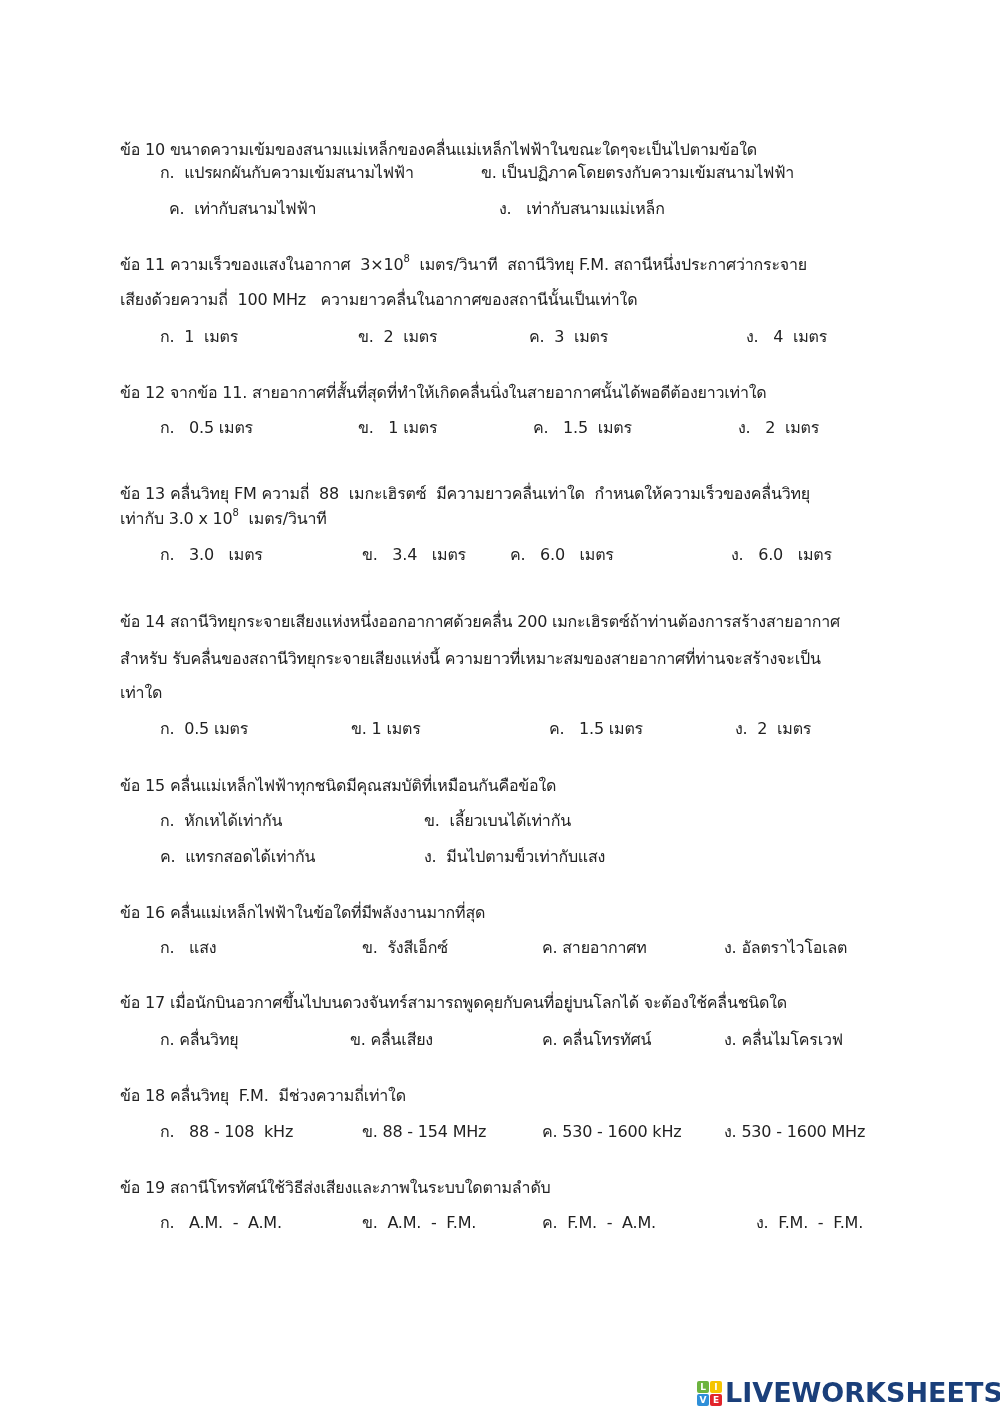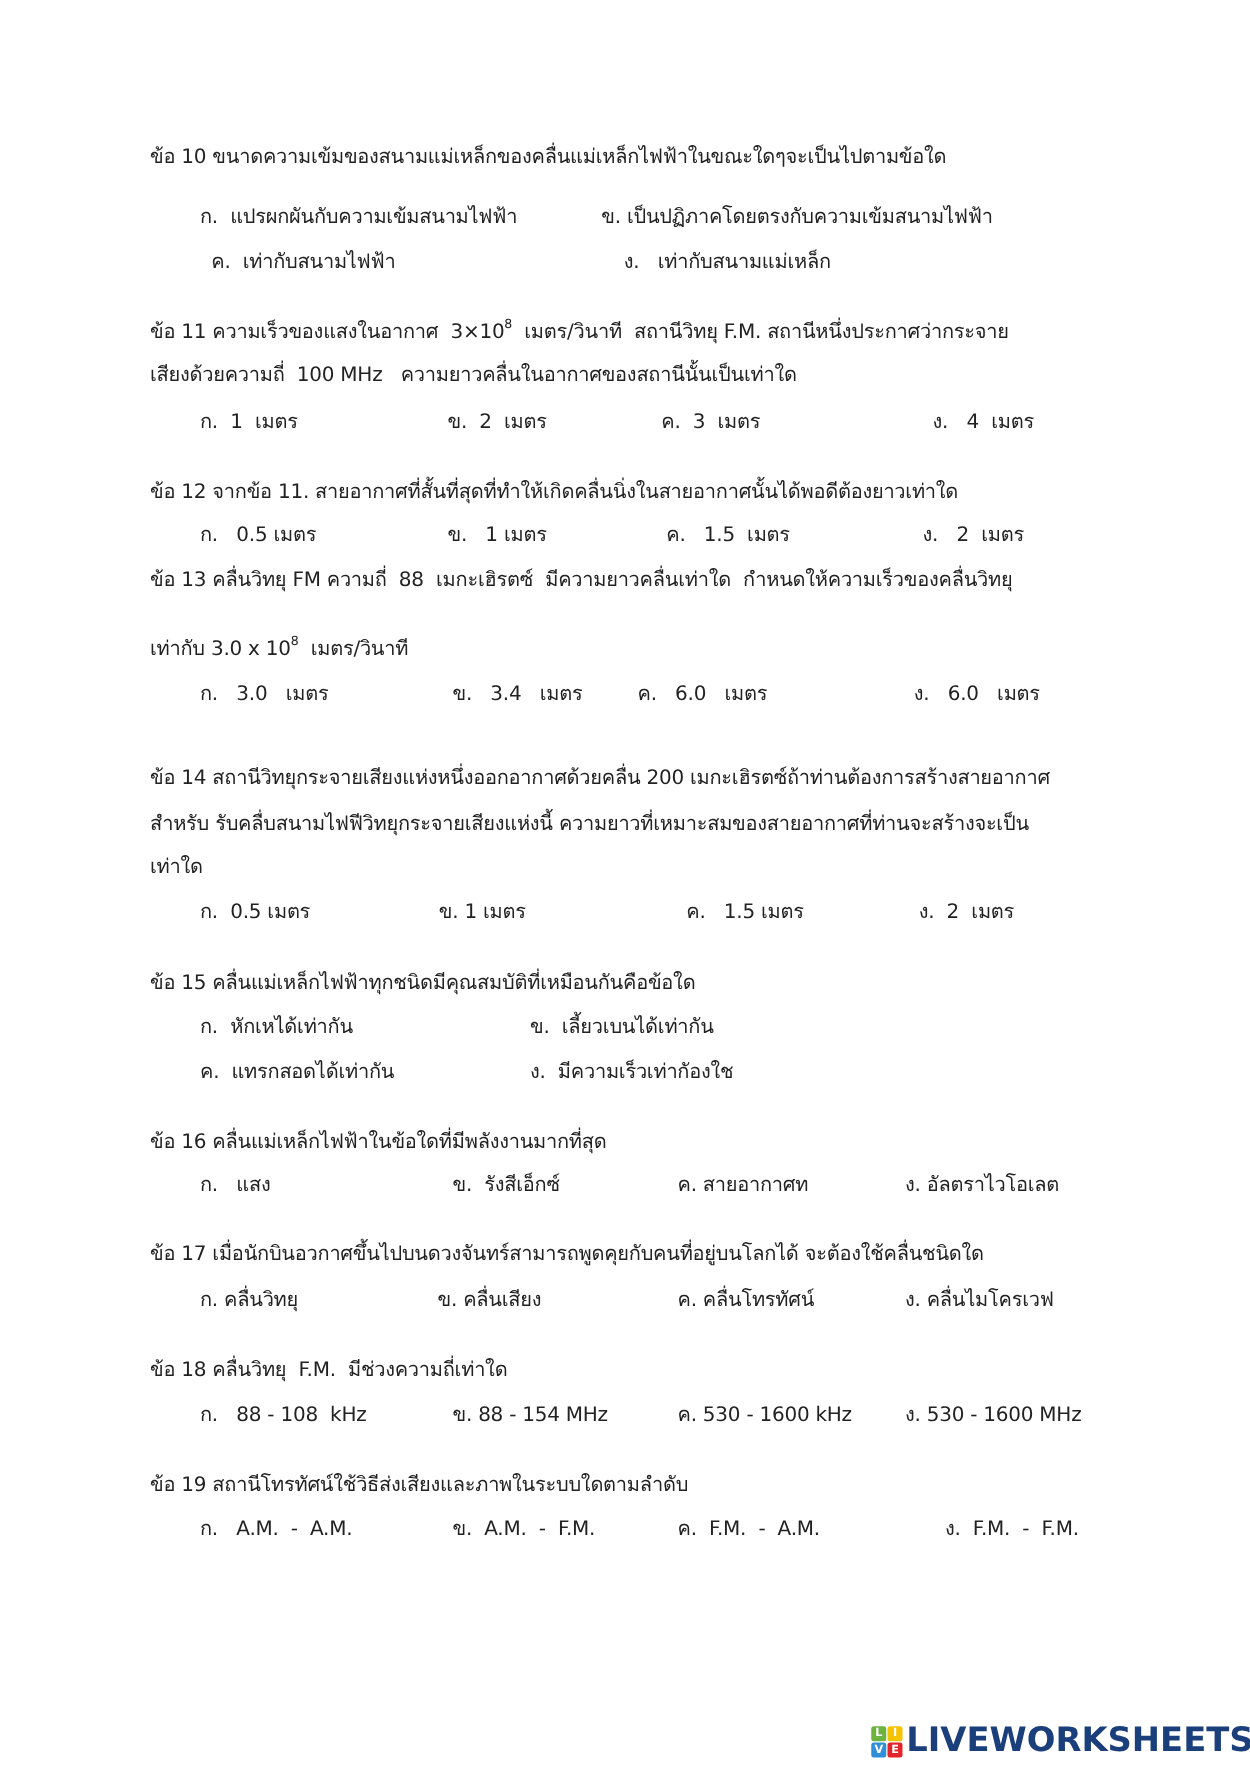--- a/index.html
+++ b/index.html
@@ -30,59 +30,59 @@
     border-radius: 2px;
   }
   .logo-text {
     font-family: "DejaVu Sans", "Liberation Sans", sans-serif; font-weight: bold;
     font-size: 27px; color: #1a3f7a; letter-spacing: 0px; line-height: 30px;
   }
 </style>
 </head>
 <body>
 
-<div class="line" style="top:115px">ข้อ 10 ขนาดความเข้มของสนามแม่เหล็กของคลื่นแม่เหล็กไฟฟ้าในขณะใดๆจะเป็นไปตามข้อใด</div>
+<div class="line" style="top:140px">ข้อ 10 ขนาดความเข้มของสนามแม่เหล็กของคลื่นแม่เหล็กไฟฟ้าในขณะใดๆจะเป็นไปตามข้อใด</div>
 <div class="opt" style="left:160px;top:163px"><span>ก.</span>&nbsp; <span>แปรผกผันกับความเข้มสนามไฟฟ้า</span></div>
 <div class="opt" style="left:481px;top:163px"><span>ข.</span> <span>เป็นปฏิภาคโดยตรงกับความเข้มสนามไฟฟ้า</span></div>
 <div class="opt" style="left:169px;top:199px"><span>ค.</span>&nbsp; <span>เท่ากับสนามไฟฟ้า</span></div>
 <div class="opt" style="left:499px;top:199px"><span>ง.</span>&nbsp;&nbsp; <span>เท่ากับสนามแม่เหล็ก</span></div>
 
 <div class="line" style="top:255px"><span style="white-space:pre">ข้อ 11 ความเร็วของแสงในอากาศ  3×10</span><sup>8</sup><span style="white-space:pre">  เมตร/วินาที  สถานีวิทยุ F.M. สถานีหนึ่งประกาศว่ากระจาย</span></div>
 <div class="line" style="top:290px;white-space:pre">เสียงด้วยความถี่  100 MHz   ความยาวคลื่นในอากาศของสถานีนั้นเป็นเท่าใด</div>
 <div class="opt" style="left:160px;top:327px"><span>ก.</span>&nbsp; <span style="white-space:pre">1  เมตร</span></div>
 <div class="opt" style="left:358px;top:327px"><span>ข.</span>&nbsp; <span style="white-space:pre">2  เมตร</span></div>
 <div class="opt" style="left:529px;top:327px"><span>ค.</span>&nbsp; <span style="white-space:pre">3  เมตร</span></div>
 <div class="opt" style="left:746px;top:327px"><span>ง.</span>&nbsp; <span style="white-space:pre"> 4  เมตร</span></div>
 
 <div class="line" style="top:383px">ข้อ 12 จากข้อ 11.  สายอากาศที่สั้นที่สุดที่ทำให้เกิดคลื่นนิ่งในสายอากาศนั้นได้พอดีต้องยาวเท่าใด</div>
 <div class="opt" style="left:160px;top:418px"><span>ก.</span>&nbsp; <span style="white-space:pre"> 0.5 เมตร</span></div>
 <div class="opt" style="left:358px;top:418px"><span>ข.</span>&nbsp; <span style="white-space:pre"> 1 เมตร</span></div>
 <div class="opt" style="left:533px;top:418px"><span>ค.</span>&nbsp; <span style="white-space:pre"> 1.5  เมตร</span></div>
 <div class="opt" style="left:738px;top:418px"><span>ง.</span>&nbsp; <span style="white-space:pre"> 2  เมตร</span></div>
 
-<div class="line" style="top:454px;white-space:pre">ข้อ 13 คลื่นวิทยุ FM ความถี่  88  เมกะเฮิรตซ์  มีความยาวคลื่นเท่าใด  กำหนดให้ความเร็วของคลื่นวิทยุ</div>
+<div class="line" style="top:484px;white-space:pre">ข้อ 13 คลื่นวิทยุ FM ความถี่  88  เมกะเฮิรตซ์  มีความยาวคลื่นเท่าใด  กำหนดให้ความเร็วของคลื่นวิทยุ</div>
 <div class="line" style="top:509px"><span>เท่ากับ 3.0 x 10</span><sup>8</sup><span style="white-space:pre">  เมตร/วินาที</span></div>
 <div class="opt" style="left:160px;top:545px"><span>ก.</span>&nbsp; <span style="white-space:pre"> 3.0   เมตร</span></div>
 <div class="opt" style="left:362px;top:545px"><span>ข.</span>&nbsp; <span style="white-space:pre"> 3.4   เมตร</span></div>
 <div class="opt" style="left:510px;top:545px"><span>ค.</span>&nbsp; <span style="white-space:pre"> 6.0   เมตร</span></div>
 <div class="opt" style="left:731px;top:545px"><span>ง.</span>&nbsp; <span style="white-space:pre"> 6.0   เมตร</span></div>
 
 <div class="line" style="top:612px">ข้อ 14 สถานีวิทยุกระจายเสียงแห่งหนึ่งออกอากาศด้วยคลื่น 200 เมกะเฮิรตซ์ถ้าท่านต้องการสร้างสายอากาศ</div>
-<div class="line" style="top:649px">สำหรับ รับคลื่บสนามไฟฟีวิทยุกระจายเสียงแห่งนี้ ความยาวที่เหมาะสมของสายอากาศที่ท่านจะสร้างจะเป็น</div>
+<div class="line" style="top:649px">สำหรับ รับคลื่นของสถานีวิทยุกระจายเสียงแห่งนี้ ความยาวที่เหมาะสมของสายอากาศที่ท่านจะสร้างจะเป็น</div>
 <div class="line" style="top:683px">เท่าใด</div>
 <div class="opt" style="left:160px;top:719px"><span>ก.</span>&nbsp; <span style="white-space:pre">0.5 เมตร</span></div>
 <div class="opt" style="left:351px;top:719px"><span>ข.</span> <span style="white-space:pre">1 เมตร</span></div>
 <div class="opt" style="left:549px;top:719px"><span>ค.</span> <span style="white-space:pre">  1.5 เมตร</span></div>
 <div class="opt" style="left:735px;top:719px"><span>ง.</span>&nbsp; <span style="white-space:pre">2  เมตร</span></div>
 
 <div class="line" style="top:776px">ข้อ 15 คลื่นแม่เหล็กไฟฟ้าทุกชนิดมีคุณสมบัติที่เหมือนกันคือข้อใด</div>
 <div class="opt" style="left:160px;top:811px"><span>ก.</span>&nbsp; <span>หักเหได้เท่ากัน</span></div>
 <div class="opt" style="left:424px;top:811px"><span>ข.</span>&nbsp; <span>เลี้ยวเบนได้เท่ากัน</span></div>
 <div class="opt" style="left:160px;top:847px"><span>ค.</span>&nbsp; <span>แทรกสอดได้เท่ากัน</span></div>
-<div class="opt" style="left:424px;top:847px"><span>ง.</span>&nbsp; <span>มีความเร็วเท่ากัองใช</span></div>
+<div class="opt" style="left:424px;top:847px"><span>ง.</span>&nbsp; <span>มีนไปตามข็วเท่ากับแสง</span></div>
 
 <div class="line" style="top:903px">ข้อ 16 คลื่นแม่เหล็กไฟฟ้าในข้อใดที่มีพลังงานมากที่สุด</div>
 <div class="opt" style="left:160px;top:938px"><span>ก.</span>&nbsp; <span style="white-space:pre"> แสง</span></div>
 <div class="opt" style="left:362px;top:938px"><span>ข.</span>&nbsp; <span>รังสีเอ็กซ์</span></div>
 <div class="opt" style="left:542px;top:938px"><span>ค.</span> <span>สายอากาศท</span></div>
 <div class="opt" style="left:724px;top:938px"><span>ง.</span> <span>อัลตราไวโอเลต</span></div>
 
 <div class="line" style="top:993px">ข้อ 17 เมื่อนักบินอวกาศขึ้นไปบนดวงจันทร์สามารถพูดคุยกับคนที่อยู่บนโลกได้  จะต้องใช้คลื่นชนิดใด</div>
 <div class="opt" style="left:160px;top:1030px"><span>ก.</span> <span>คลื่นวิทยุ</span></div>
 <div class="opt" style="left:350px;top:1030px"><span>ข.</span> <span>คลื่นเสียง</span></div>

